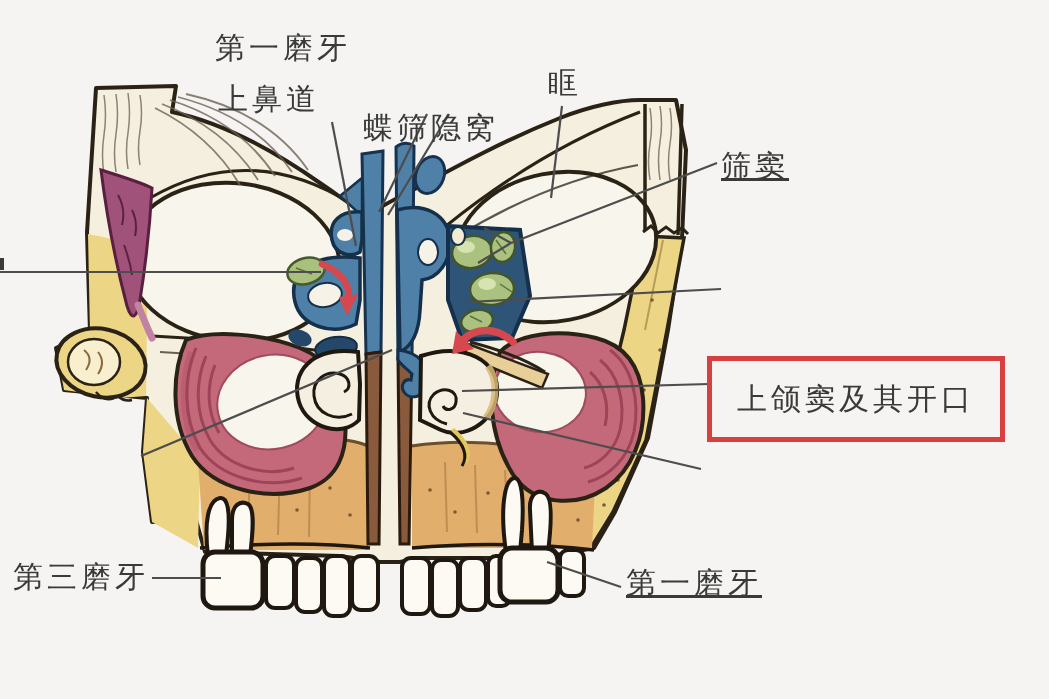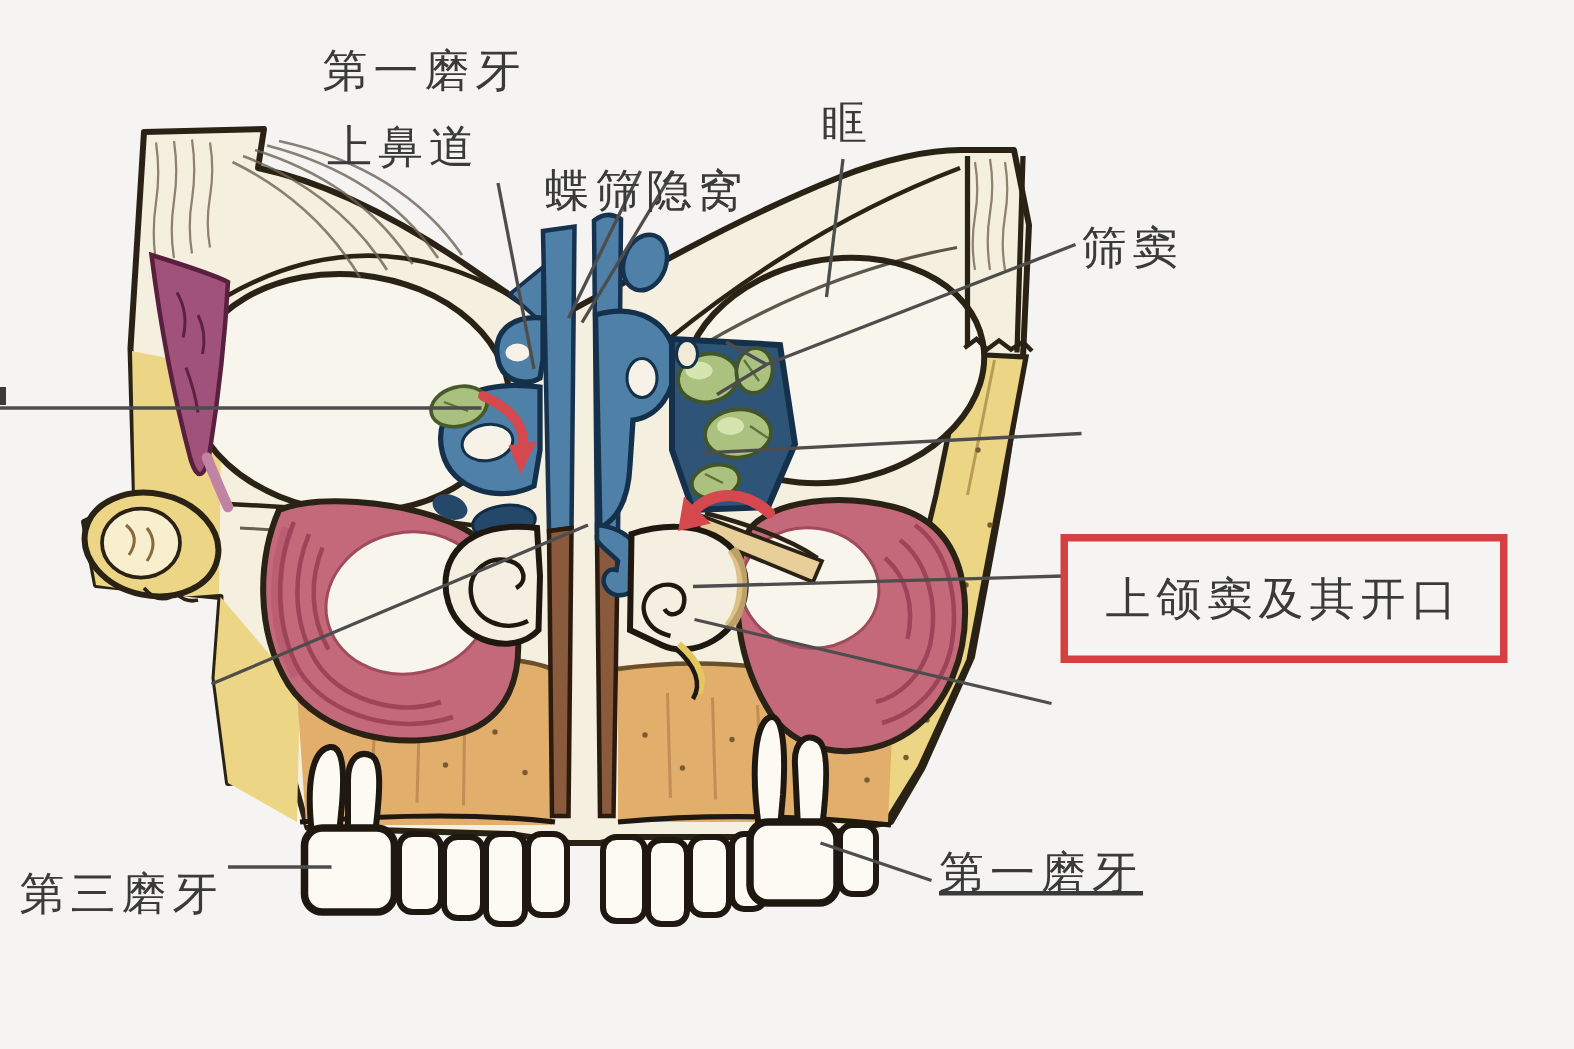--- a/index.html
+++ b/index.html
@@ -224,22 +224,22 @@
     <line x1="152" y1="578" x2="221" y2="578"></line>
     <line x1="621" y1="587" x2="547" y2="562"></line>
   </g>
   <rect x="0" y="258" width="4" height="12" fill="#3a3a3a"></rect>
 </svg>
 
 <div class="lbl" style="left:215px;top:31px;">第一磨牙</div>
 <div class="lbl" style="left:218px;top:82px;">上鼻道</div>
 <div class="lbl" style="left:363px;top:79px;margin-top:32px;">蝶筛隐窝</div>
 <div class="lbl" style="left:548px;top:66px;">眶</div>
-<div class="lbl" style="left:721px;top:149px;">筛窦</div>
+<div class="lbl" style="left:721px;top:149px;text-decoration:underline;">筛窦</div>
 
 <div class="hbox">
   <span class="lblin">上颌窦及其开口</span>
 </div>
 
-<div class="lbl" style="left:13px;top:580px;">第三磨牙</div>
+<div class="lbl" style="left:13px;top:563px;font-family:Liberation Mono, monospace;">第三磨牙</div>
 <div class="lbl" style="left:626px;top:566px;text-decoration:underline;">第一磨牙</div>
 
 </div>
 
 </body></html>

